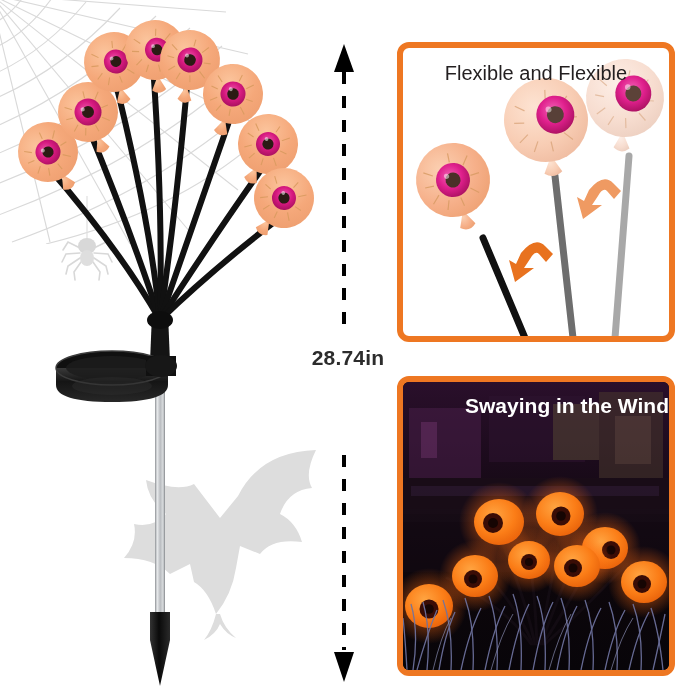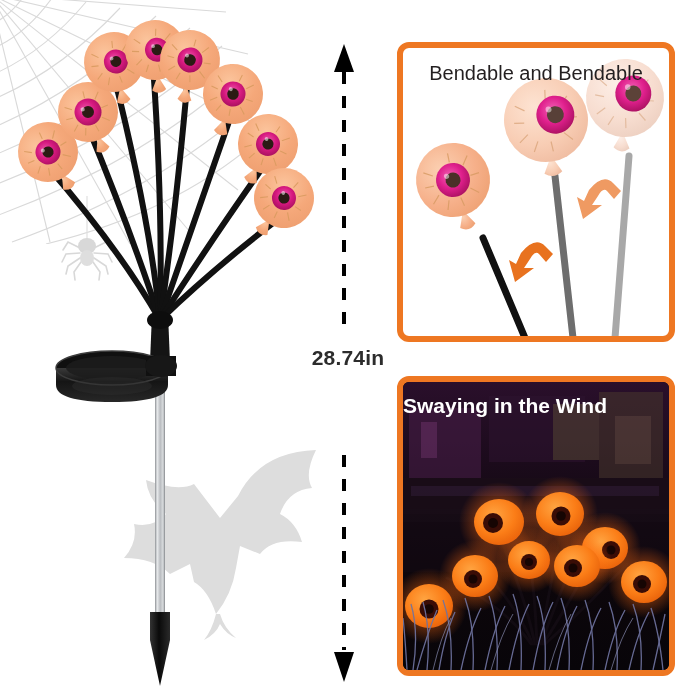--- a/index.html
+++ b/index.html
@@ -90,21 +90,21 @@
     width: 100%;
     text-align: center;
     font-size: 20px;
     color: #231f20;
     z-index: 4;
   }
   .panel-caption-dark {
     position: absolute;
     left: 0; top: 12px;
     width: 100%;
-    text-align: left;
+    text-align: right;
     font-size: 21px;
     font-weight: bold;
     color: #ffffff;
     z-index: 4;
   }
   .panel-svg {
     position: absolute;
     left: 0; top: 0;
     width: 100%; height: 100%;
   }
@@ -374,21 +374,21 @@
 
   <svg id="dimension-line" viewBox="0 0 70 699">
     <polygon points="24,44 34,72 14,72" fill="#000000"></polygon>
     <line x1="24" y1="72" x2="24" y2="330" stroke="#000000" stroke-width="4" stroke-dasharray="12 12"></line>
     <line x1="24" y1="455" x2="24" y2="650" stroke="#000000" stroke-width="4" stroke-dasharray="12 12"></line>
     <polygon points="24,682 34,652 14,652" fill="#000000"></polygon>
   </svg>
   <div id="dimension-label">28.74in</div>
 
   <div id="panel-flexible" class="feature-panel">
-    <div class="panel-caption-light">Bendable and Bendable</div>
+    <div class="panel-caption-light">Flexible and Flexible</div>
     <svg class="panel-svg" viewBox="0 0 266 288">
       <defs>
         <radialGradient id="scl2" cx="38%" cy="32%" r="72%">
           <stop offset="0%" stop-color="#fbd0b2"></stop>
           <stop offset="65%" stop-color="#f6b08a"></stop>
           <stop offset="100%" stop-color="#efa376"></stop>
         </radialGradient>
         <radialGradient id="scl3" cx="38%" cy="32%" r="72%">
           <stop offset="0%" stop-color="#fde3d2"></stop>
           <stop offset="65%" stop-color="#f8cdb4"></stop>

